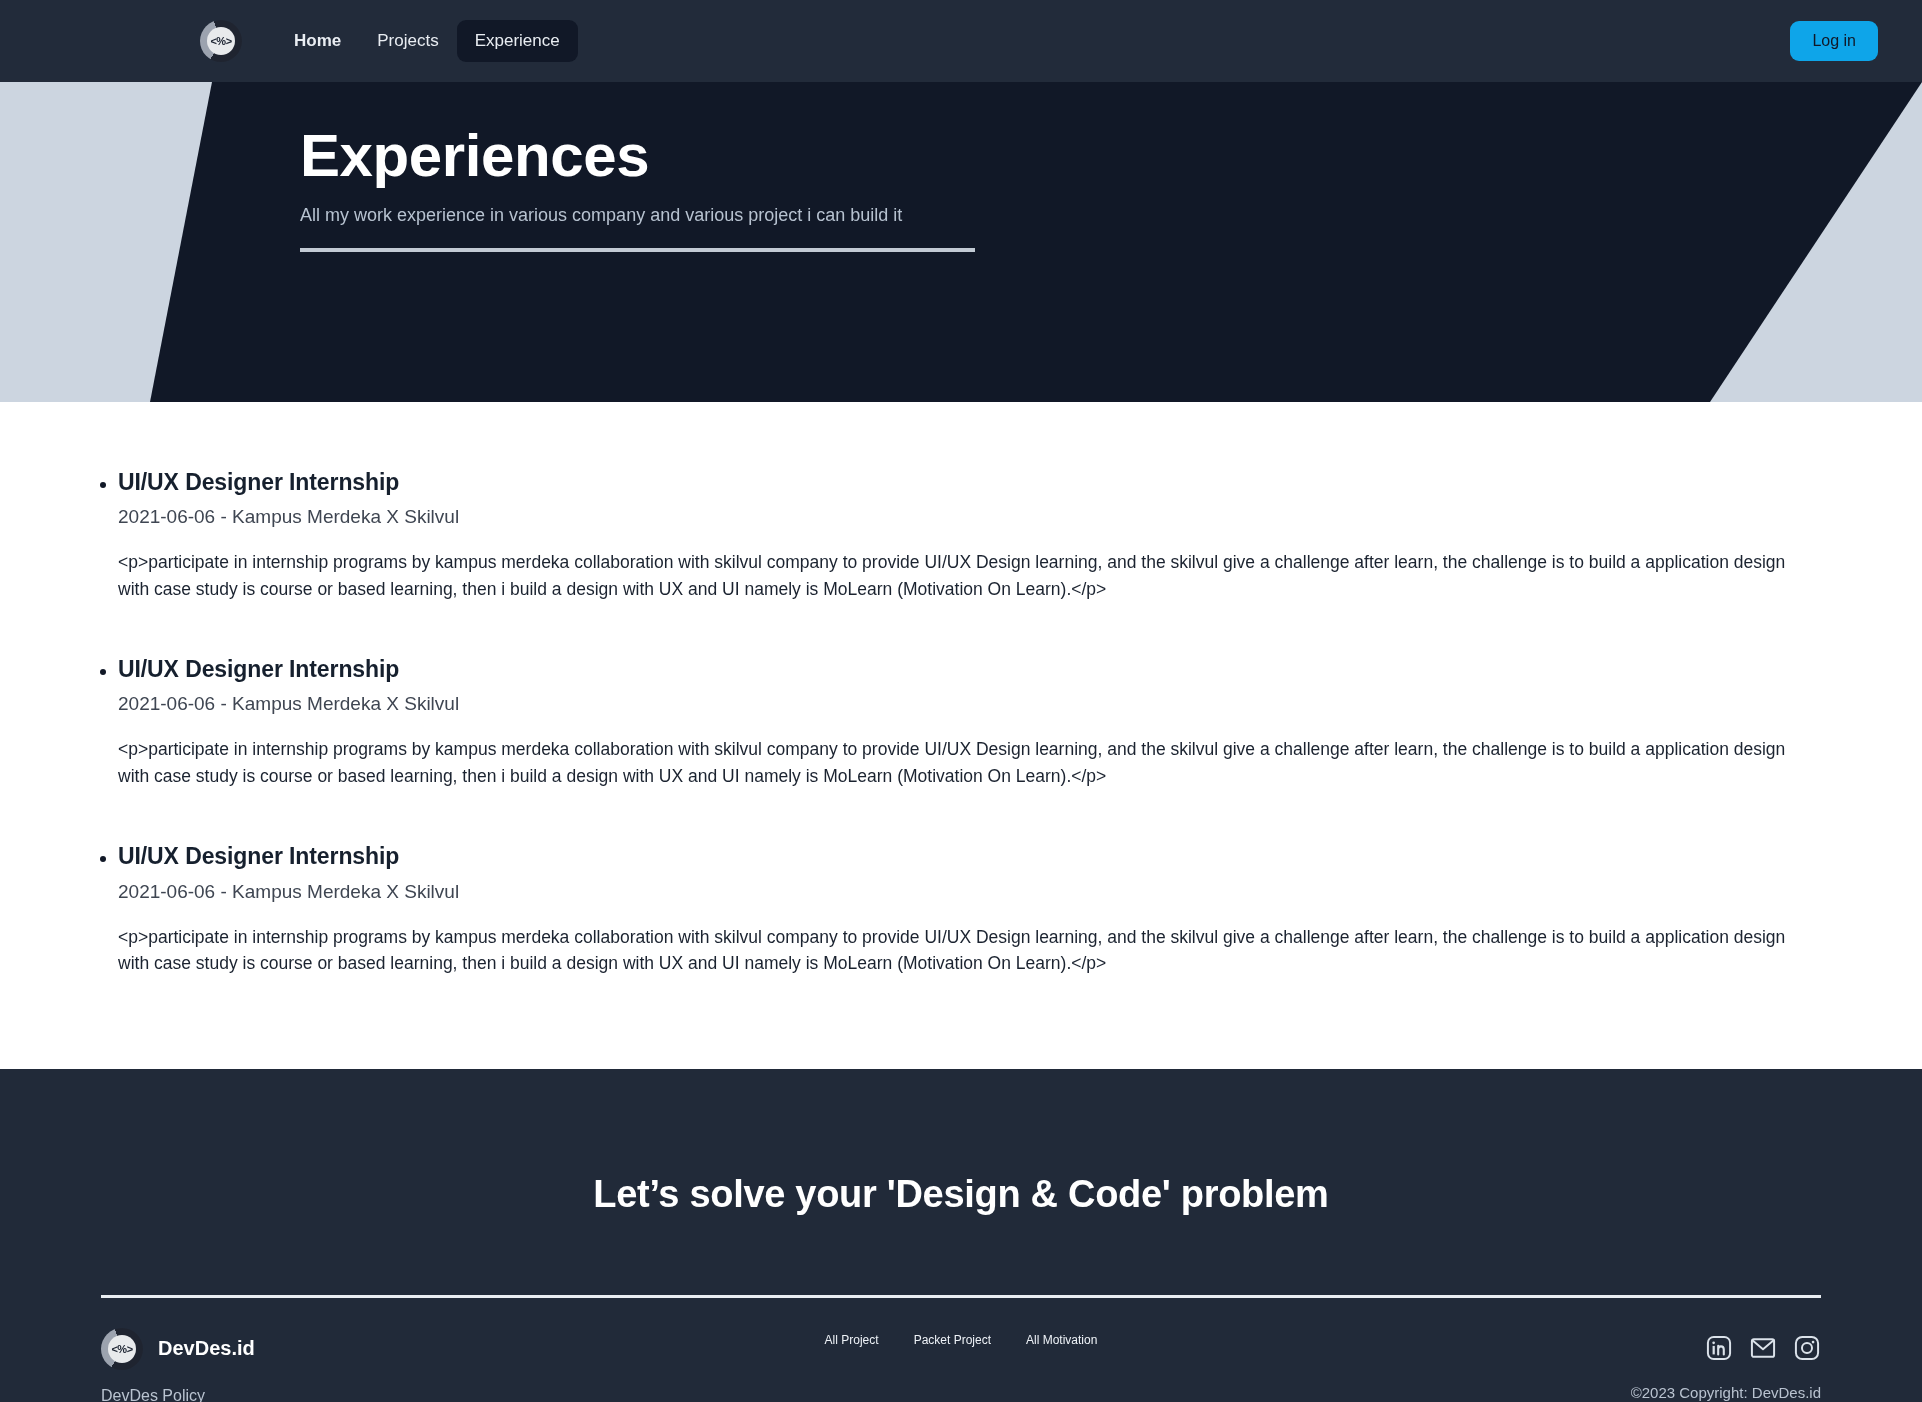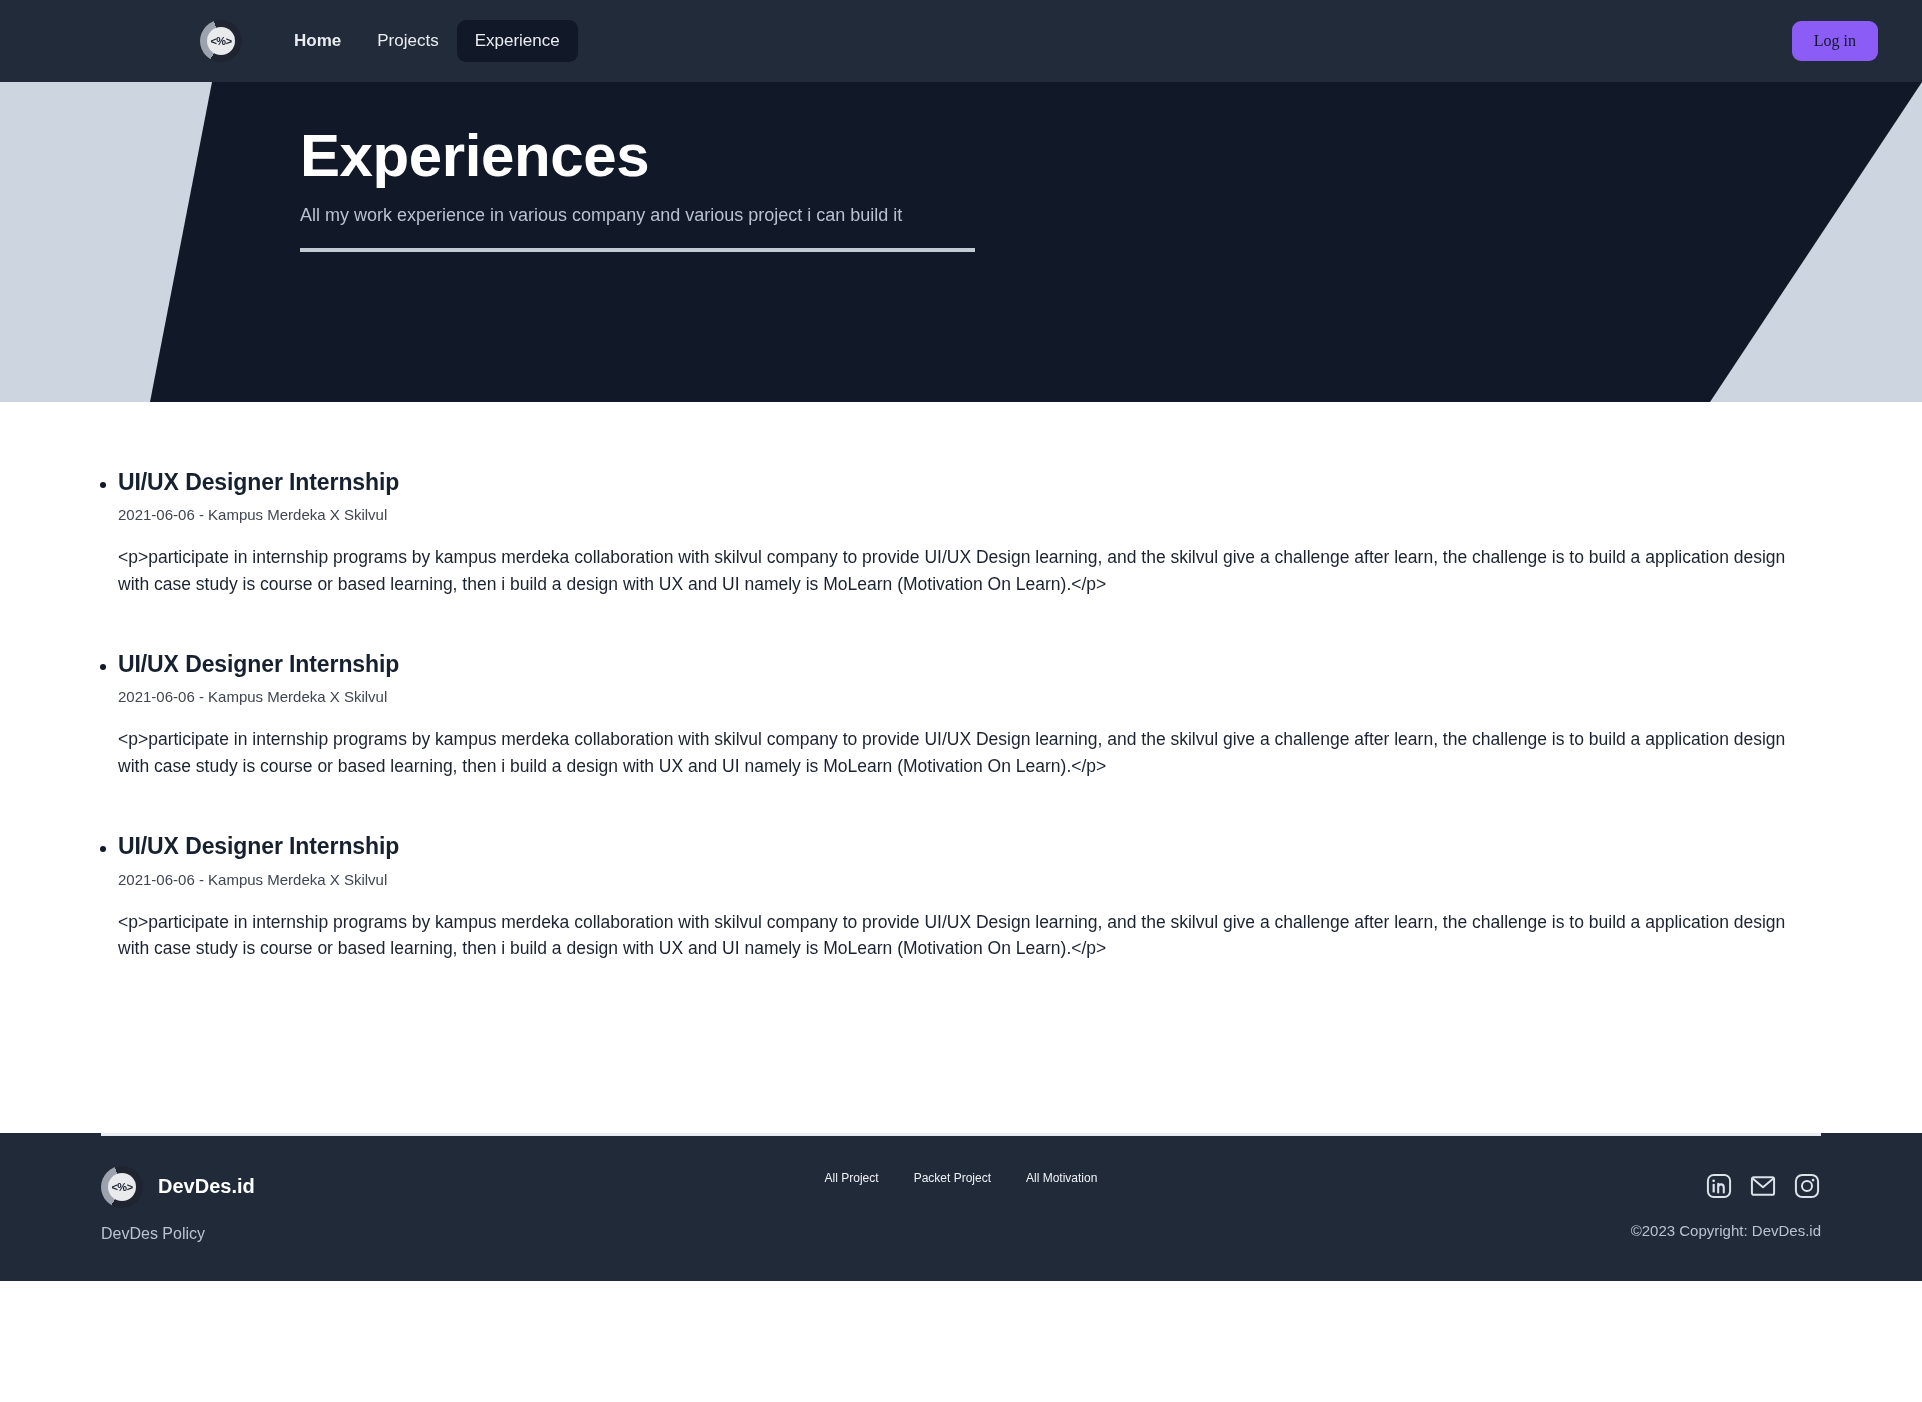--- a/index.html
+++ b/index.html
@@ -82,26 +82,26 @@
     cursor: pointer;
     font-weight: 400;
   }
   .nav-link.bold { font-weight: 700; }
   .nav-link.active {
     background: #111827;
   }
 
   .login-btn {
     margin-left: auto;
-    background: #8b5cf6;
+    background: #0ea5e9;
     color: #111827;
     border: none;
     border-radius: 9px;
     font-size: 16px;
-    font-family: Liberation Serif, serif;
+    font-family: Liberation Sans, sans-serif;
     padding: 11px 22px;
     cursor: pointer;
     white-space: nowrap;
   }
 
   
   .hero {
     position: relative;
     height: 320px;
     background: #ccd5e0;
@@ -161,21 +161,21 @@
   .exp-item::marker { color: #111827; font-size: 19px; }
 
   .exp-title {
     font-size: 23px;
     font-weight: 600;
     color: #16202e;
     line-height: 1.35;
     letter-spacing: -0.1px;
   }
   .exp-meta {
-    font-size: 15px;
+    font-size: 19px;
     color: #3f4652;
     margin-top: 8px;
     font-weight: 500;
   }
   .exp-desc {
     font-size: 17.5px;
     color: #1b2330;
     line-height: 1.52;
     margin-top: 21px;
     max-width: 1670px;
@@ -313,20 +313,21 @@
       <li class="exp-item">
         <div class="exp-title">UI/UX Designer Internship</div>
         <div class="exp-meta">2021-06-06 - Kampus Merdeka X Skilvul</div>
         <div class="exp-desc">&lt;p&gt;participate in internship programs by kampus merdeka collaboration with skilvul company to provide UI/UX Design learning, and the skilvul give a challenge after learn, the challenge is to build a application design with case study is course or based learning, then i build a design with UX and UI namely is MoLearn (Motivation On Learn).&lt;/p&gt;</div>
       </li>
 
     </ul>
   </main>
 
   <footer class="footer">
+    <div class="footer-cta">Let’s solve your 'Design &amp; Code' problem</div>
     <div class="footer-rule"></div>
 
     <div class="footer-cols">
 
       <div class="f-col-left">
         <div class="f-brand">
           <div class="logo-mark">
             <span class="logo-glyph">&lt;%&gt;</span>
           </div>
           <span class="f-brand-name">DevDes.id</span>

